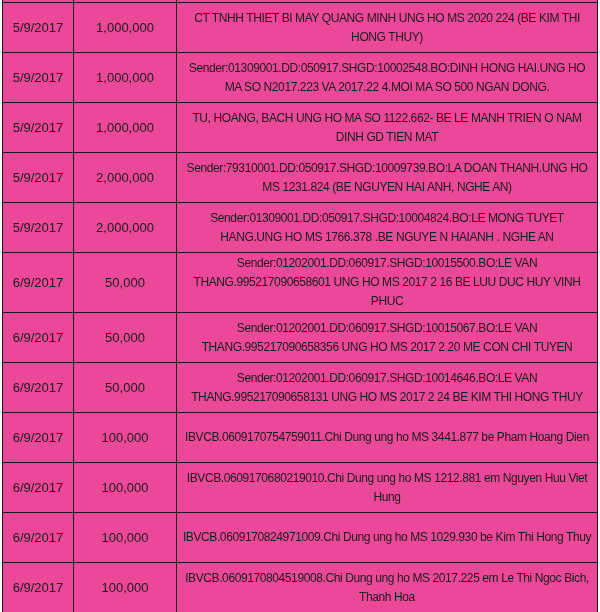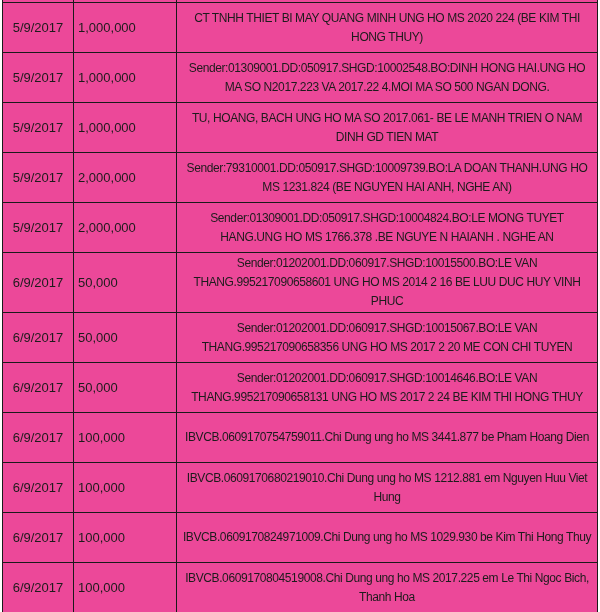--- a/index.html
+++ b/index.html
@@ -33,20 +33,21 @@
   tr.data-row {
     height: 50px;
   }
   td.date-cell {
     font-size: 13px;
     text-align: center;
     padding: 0 2px;
   }
   td.amount-cell {
     font-size: 13px;
+    text-align: center;
     padding: 8px 4px;
   }
   td.desc-cell {
     font-size: 12px;
     letter-spacing: -0.4px;
     line-height: 19px;
     text-align: center;
     padding: 1px 3px;
   }
   tr.sliver-top td {
@@ -78,36 +79,36 @@
     <td class="desc-cell">CT TNHH THIET BI MAY QUANG MINH UNG HO MS 2020 224 (BE KIM THI HONG THUY)</td>
   </tr>
         <tr class="data-row">
     <td class="date-cell">5/9/2017</td>
     <td class="amount-cell">1,000,000</td>
     <td class="desc-cell">Sender:01309001.DD:050917.SHGD:10002548.BO:DINH HONG HAI.UNG HO MA SO N2017.223 VA 2017.22 4.MOI MA SO 500 NGAN DONG.</td>
   </tr>
         <tr class="data-row">
     <td class="date-cell">5/9/2017</td>
     <td class="amount-cell">1,000,000</td>
-    <td class="desc-cell">TU, HOANG, BACH UNG HO MA SO 2017.061- BE LE MANH TRIEN O NAM DINH GD TIEN MAT</td>
+    <td class="desc-cell">TU, HOANG, BACH UNG HO MA SO 1122.662- BE LE MANH TRIEN O NAM DINH GD TIEN MAT</td>
   </tr>
         <tr class="data-row">
     <td class="date-cell">5/9/2017</td>
     <td class="amount-cell">2,000,000</td>
     <td class="desc-cell">Sender:79310001.DD:050917.SHGD:10009739.BO:LA DOAN THANH.UNG HO MS 1231.824 (BE NGUYEN HAI ANH, NGHE AN)</td>
   </tr>
         <tr class="data-row">
     <td class="date-cell">5/9/2017</td>
     <td class="amount-cell">2,000,000</td>
     <td class="desc-cell">Sender:01309001.DD:050917.SHGD:10004824.BO:LE MONG TUYET HANG.UNG HO MS 1766.378 .BE NGUYE N HAIANH . NGHE AN</td>
   </tr>
         <tr class="data-row">
     <td class="date-cell">6/9/2017</td>
     <td class="amount-cell">50,000</td>
-    <td class="desc-cell">Sender:01202001.DD:060917.SHGD:10015500.BO:LE VAN THANG.995217090658601 UNG HO MS 2014 2 16 BE LUU DUC HUY VINH PHUC</td>
+    <td class="desc-cell">Sender:01202001.DD:060917.SHGD:10015500.BO:LE VAN THANG.995217090658601 UNG HO MS 2017 2 16 BE LUU DUC HUY VINH PHUC</td>
   </tr>
         <tr class="data-row">
     <td class="date-cell">6/9/2017</td>
     <td class="amount-cell">50,000</td>
     <td class="desc-cell">Sender:01202001.DD:060917.SHGD:10015067.BO:LE VAN THANG.995217090658356 UNG HO MS 2017 2 20 ME CON CHI TUYEN</td>
   </tr>
         <tr class="data-row">
     <td class="date-cell">6/9/2017</td>
     <td class="amount-cell">50,000</td>
     <td class="desc-cell">Sender:01202001.DD:060917.SHGD:10014646.BO:LE VAN THANG.995217090658131 UNG HO MS 2017 2 24 BE KIM THI HONG THUY</td>

